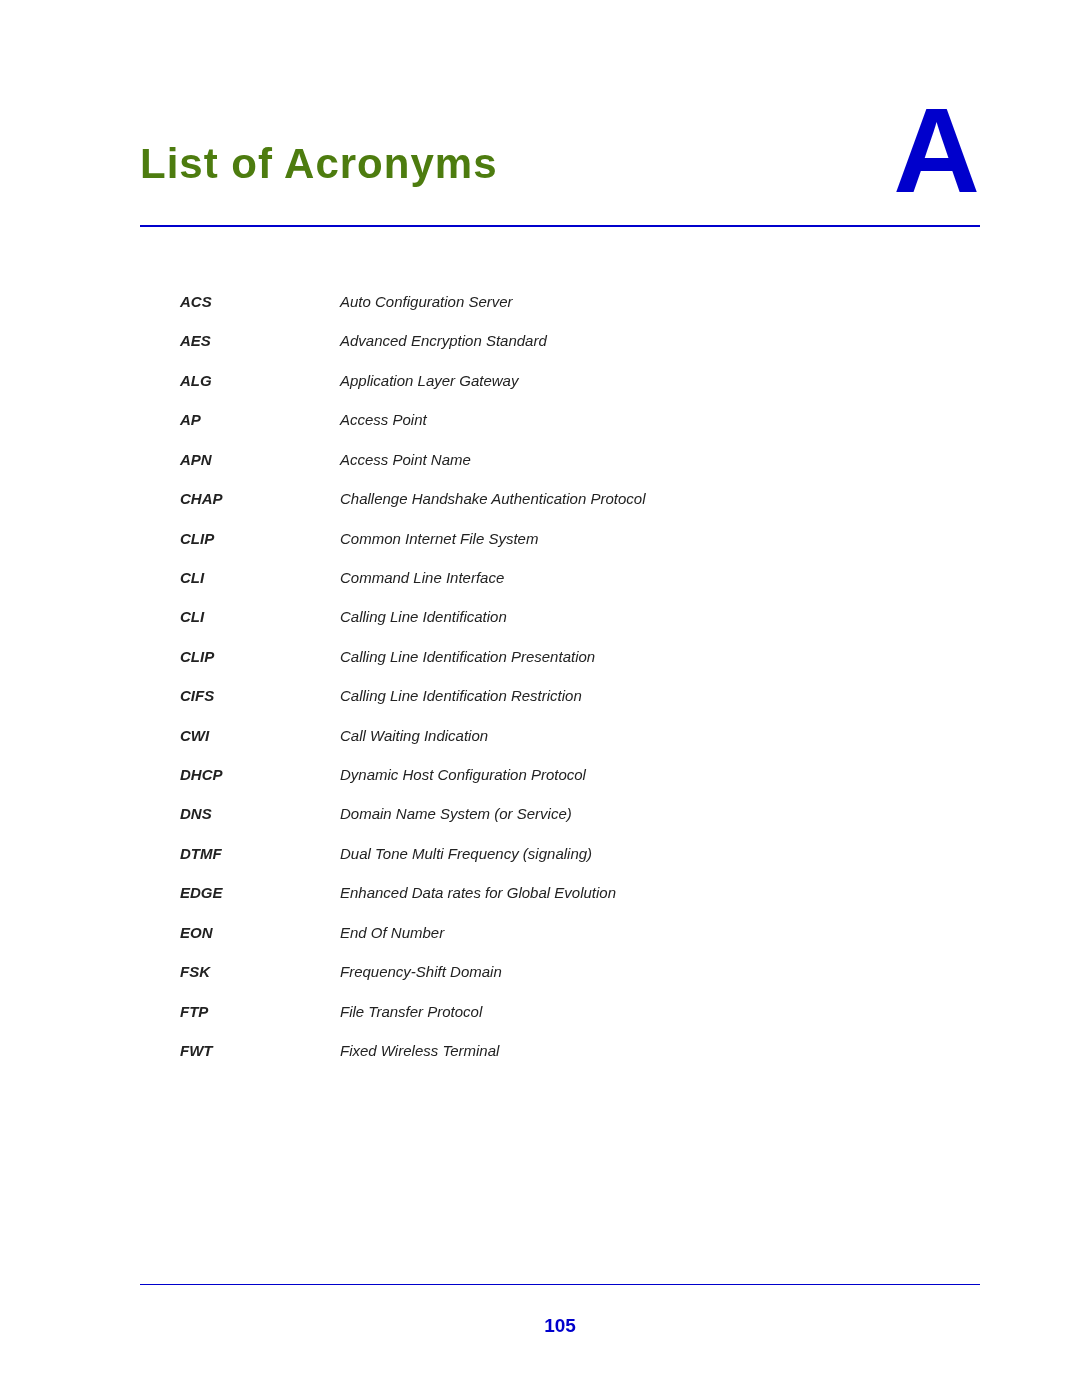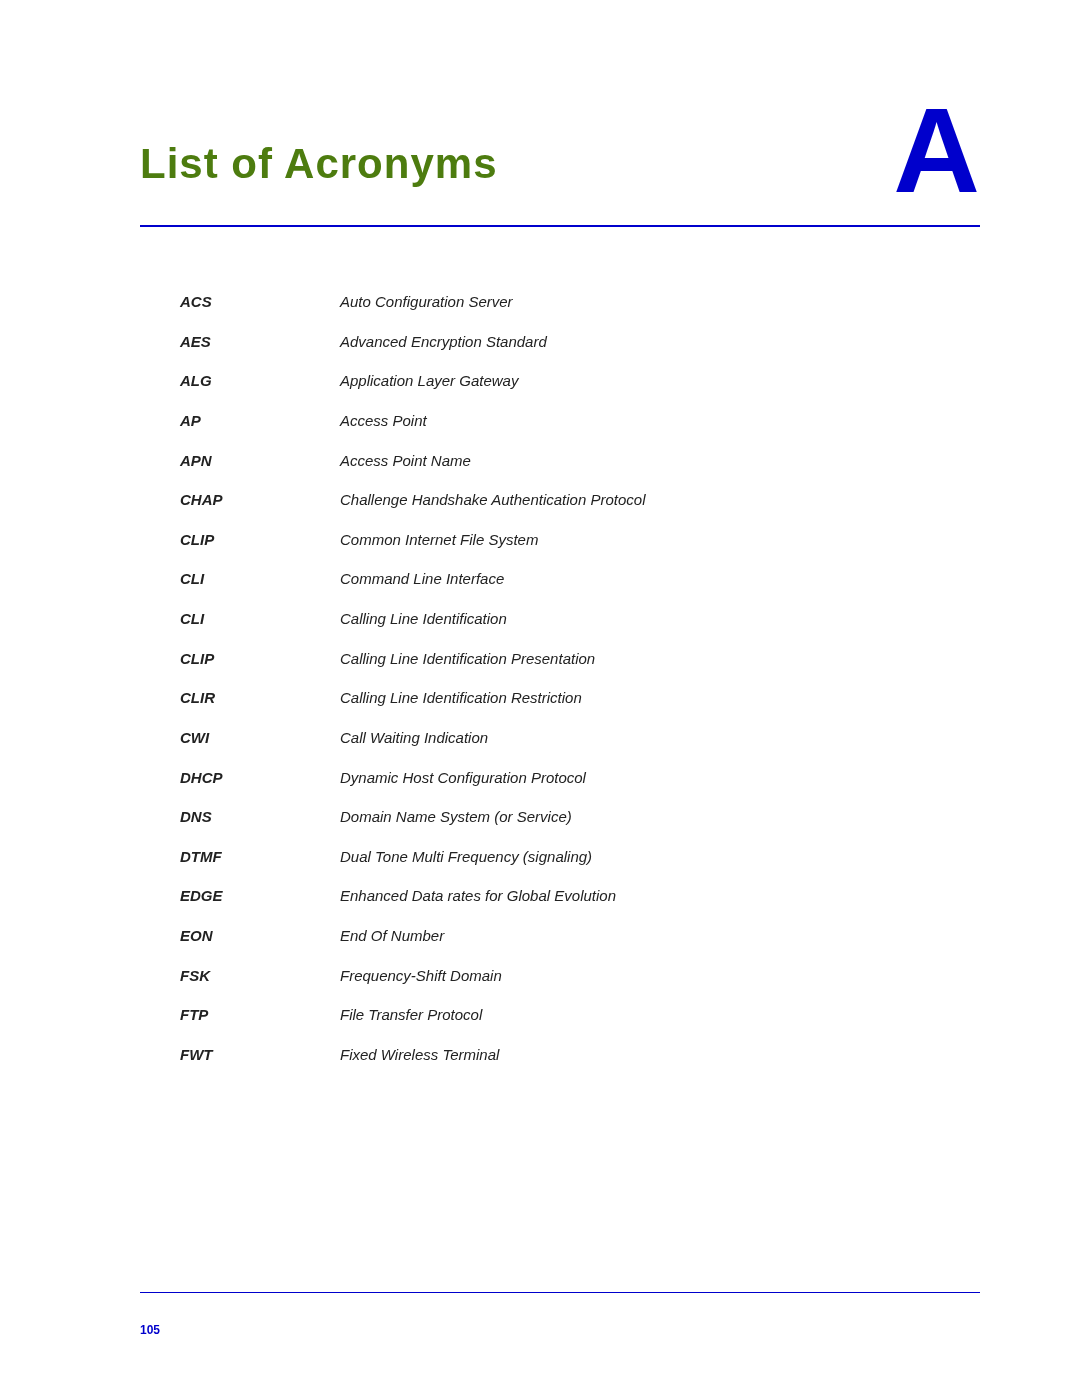--- a/index.html
+++ b/index.html
@@ -87,21 +87,22 @@
     }
 
     .footer-rule {
       border: none;
       border-top: 1px solid #0000cc;
       margin-top: auto;
       margin-bottom: 20px;
     }
 
     .page-number {
-      font-size: 12px;
+      text-align: center;
+      font-size: 19px;
       color: #0000cc;
       font-weight: bold;
       margin-top: 10px;
     }
 
     .spacer {
       flex: 1;
     }
   </style>
 </head>
@@ -151,21 +152,21 @@
         </tr>
         <tr>
           <td>CLI</td>
           <td>Calling Line Identification</td>
         </tr>
         <tr>
           <td>CLIP</td>
           <td>Calling Line Identification Presentation</td>
         </tr>
         <tr>
-          <td>CLIR</td>
+          <td>CIFS</td>
           <td>Calling Line Identification Restriction</td>
         </tr>
         <tr>
           <td>CWI</td>
           <td>Call Waiting Indication</td>
         </tr>
         <tr>
           <td>DHCP</td>
           <td>Dynamic Host Configuration Protocol</td>
         </tr>

